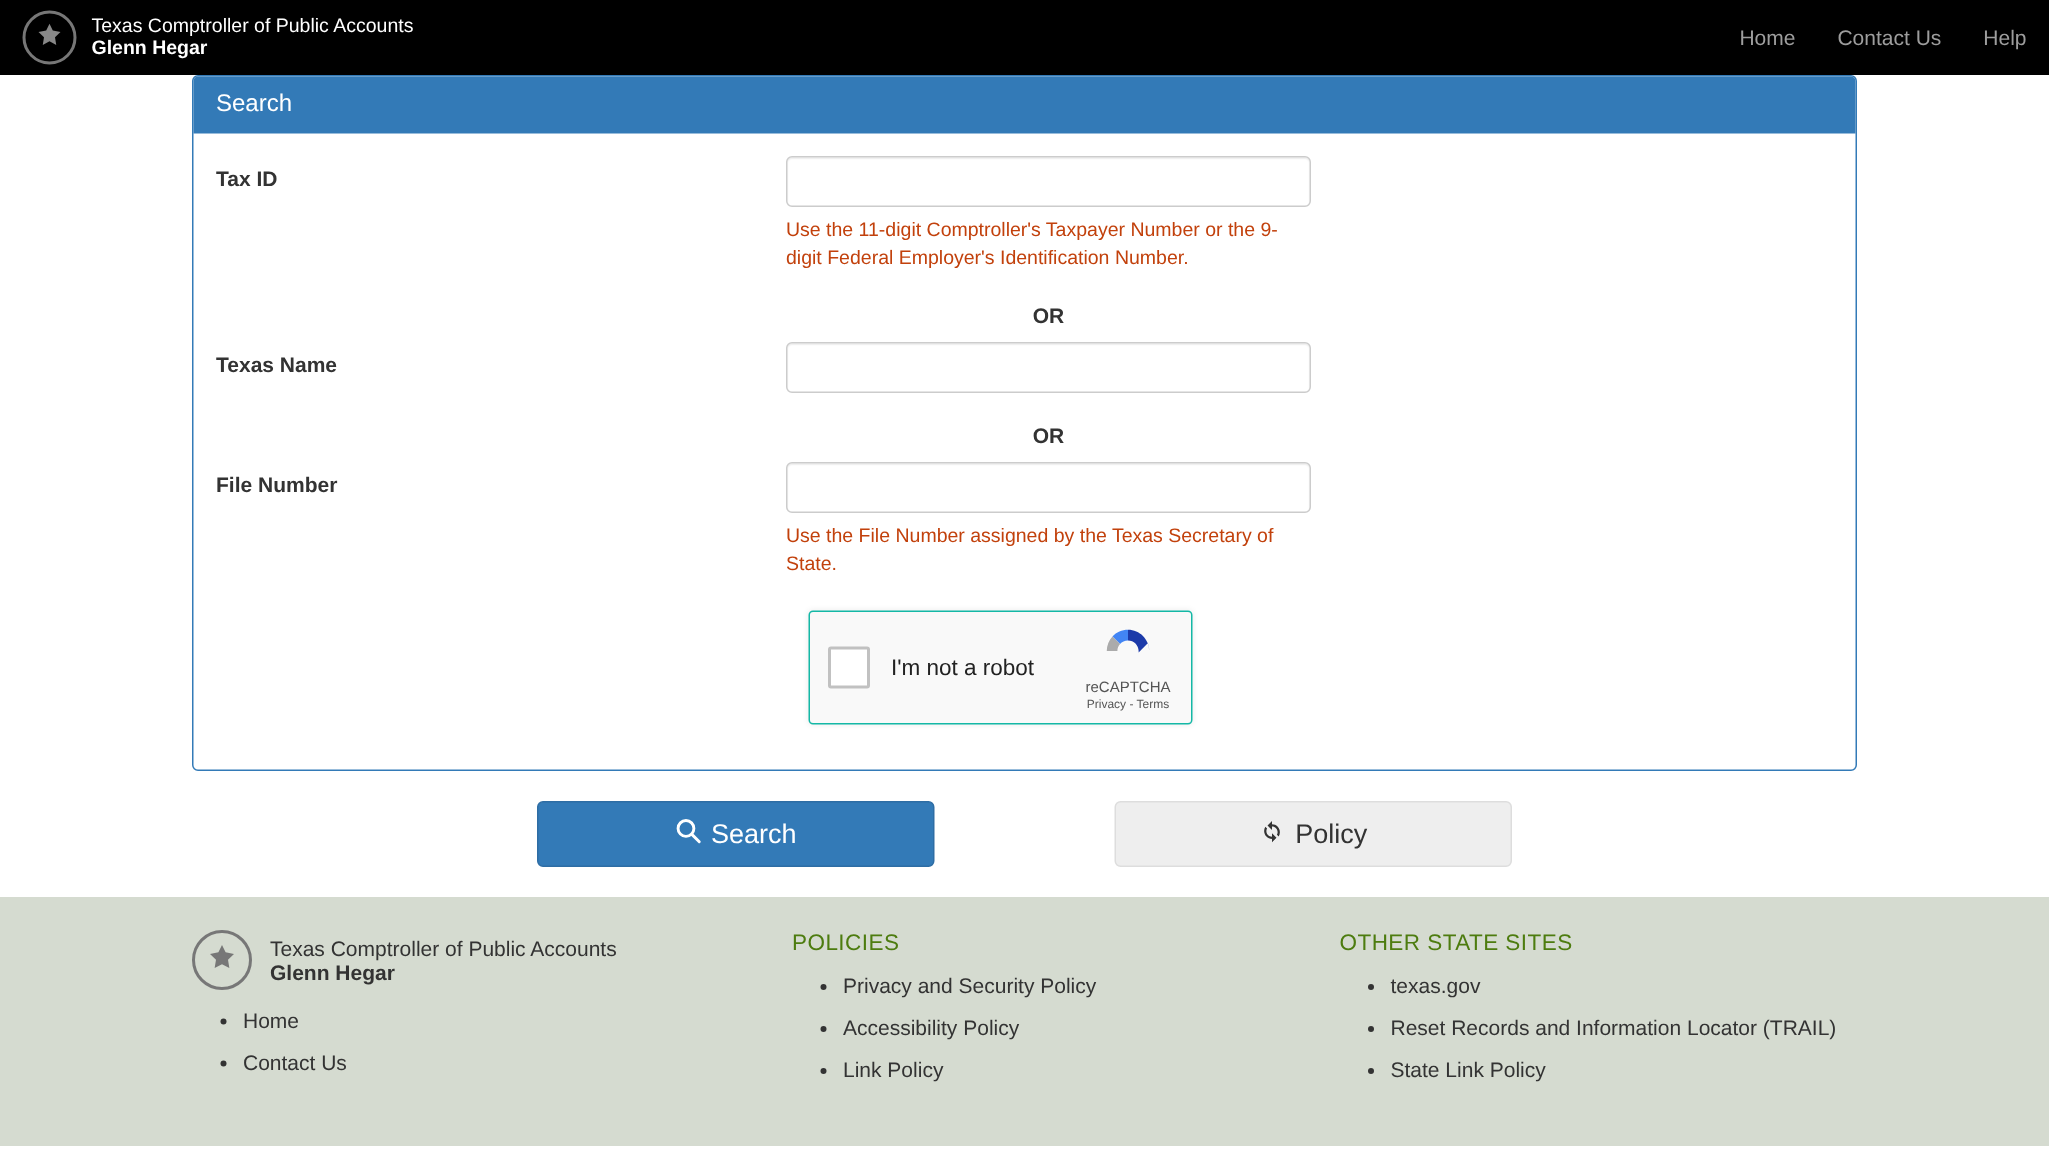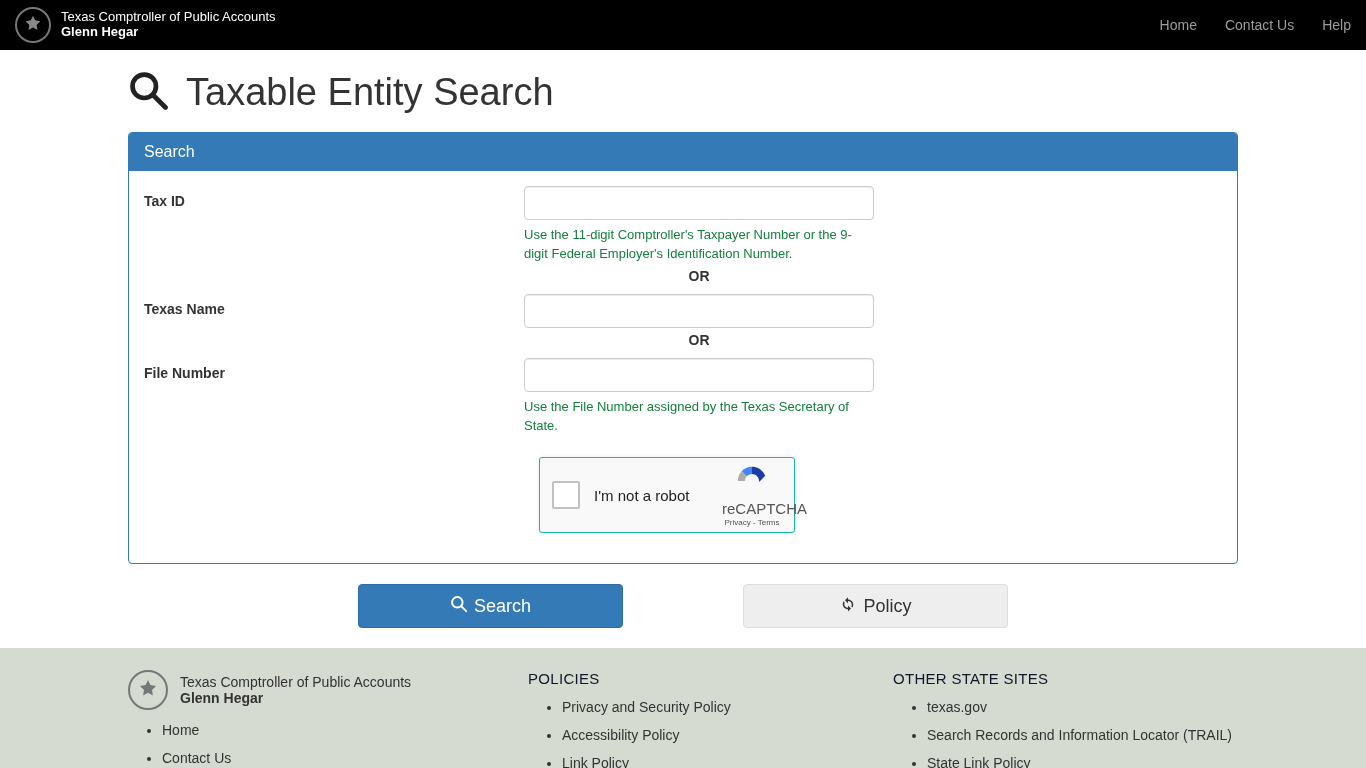--- a/index.html
+++ b/index.html
@@ -27,45 +27,45 @@
   
   .panel { border: 1px solid #337ab7; border-radius: 4px; margin-bottom: 20px; }
   .panel-heading { background: #337ab7; color:#fff; padding: 10px 15px; font-size: 16px; border-top-left-radius:3px; border-top-right-radius:3px;}
   .panel-body { padding: 15px 15px 30px; }
 
   
   .form-row { display:flex; align-items:flex-start; margin-bottom: 4px; }
   .form-label { width: 380px; text-align:left; padding: 7px 15px 0 0; font-weight:700; font-size:14px; color:#333;}
   .form-field { width: 350px; }
   .form-field input.form-control { width:100%; height:34px; border:1px solid #ccc; border-radius:4px; padding:6px 12px; font-size:14px; box-shadow: inset 0 1px 1px rgba(0,0,0,.075);}
-  .help { font-size:13px; color:#15803d; margin-top:6px; line-height:1.45; }
-  .or { text-align:center; font-weight:700; font-size:14px; margin: 4px 0 6px; }
+  .help { font-size:13px; color:#c2410c; margin-top:6px; line-height:1.45; }
+  .or { text-align:center; font-weight:700; font-size:14px; margin: 20px 0 6px; }
 
   
   .recaptcha { margin-left: 395px; margin-top: 22px; width: 256px; height: 76px; border:1px solid #14b8a6; border-radius:3px; background:#f9f9f9; box-shadow: 0 0 4px rgba(0,0,0,.08); display:flex; align-items:center; padding: 0 12px; gap:14px;}
   .recaptcha .cb { width:28px; height:28px; border:2px solid #c1c1c1; border-radius:2px; background:#fff;}
   .recaptcha .lbl { font-size:15px; color:#222; flex:1;}
   .recaptcha .logo { width:60px; text-align:center; font-size:10px; color:#555; line-height:1.2;}
   .recaptcha .logo svg { width:34px; height:34px; display:block; margin:0 auto 2px;}
-  .recaptcha .logo .w1 { font-size:15px; color:#555;}
+  .recaptcha .logo .w1 { font-size:10px; color:#555;}
   .recaptcha .logo .w2 { font-size:8px; color:#555;}
 
   
   .btnrow { display:flex; justify-content:center; gap: 120px; margin: 18px 0 20px; }
   .btn { display:inline-flex; align-items:center; justify-content:center; gap:6px; height:44px; width: 265px; border-radius:4px; font-size:18px; cursor:pointer; border:1px solid transparent;}
   .btn-primary { background:#337ab7; border-color:#2e6da4; color:#fff;}
   .btn-default { background:#eee; border-color:#ddd; color:#333;}
   .btn svg { width:18px; height:18px; }
 
   
   .footer { background:#d5dbd0; padding: 22px 0 40px; font-size:14px; }
   .footer .cols { display:flex; gap: 20px; }
   .footer .col1 { width: 380px; }
   .footer .col { flex:1; }
-  .footer h4 { font-weight:400; font-size:15px; color:#0f172a; margin-bottom:10px; letter-spacing:.3px;}
+  .footer h4 { font-weight:400; font-size:15px; color:#4d7c0f; margin-bottom:10px; letter-spacing:.3px;}
   .footer ul { list-style: disc; padding-left: 34px; }
   .footer ul li { margin: 3px 0; }
   .footer ul li, .footer ul li a { color:#333; text-decoration:none; cursor:pointer;margin-top:12px;}
   .footer .brandrow { display:flex; align-items:center; gap:12px; margin-bottom:10px;}
   .footer .seal2 { width:40px; height:40px; border:2px solid #777; border-radius:50%; display:flex; align-items:center; justify-content:center;}
   .footer .seal2 svg { width:24px; height:24px; fill:#777;}
   .footer .ft1 { font-size:14px;}
   .footer .ft2 { font-weight:700;}
 </style>
 </head>
@@ -85,29 +85,20 @@
   </div>
   <div class="navlinks">
     <a>Home</a>
     <a>Contact Us</a>
     <a>Help</a>
   </div>
 </div>
 
 <div class="container">
 
-  <div class="page-title">
-    <span>
-      <svg viewBox="0 0 512 512">
-          <circle cx="208" cy="208" r="150"></circle>
-          <line x1="330" y1="330" x2="480" y2="480" stroke-linecap="round"></line>
-        </svg>
-    </span>
-    <h1>Taxable Entity Search</h1>
-  </div>
 
   <div class="panel">
     <div class="panel-heading">Search</div>
     <div class="panel-body">
 
       <div class="form-row">
         <div class="form-label">Tax ID</div>
         <div class="form-field">
           <input class="form-control" type="text" value="" style="">
           <div class="help">Use the 11-digit Comptroller's Taxpayer Number or the 9-digit Federal Employer's Identification Number.</div>
@@ -196,20 +187,20 @@
           <li><a>Privacy and Security Policy</a></li>
           <li><a>Accessibility Policy</a></li>
           <li><a>Link Policy</a></li>
 
         </ul>
       </div>
       <div class="col">
         <h4>OTHER STATE SITES</h4>
         <ul>
           <li><a>texas.gov</a></li>
-          <li><a>Search Records and Information Locator (TRAIL)</a></li>
+          <li><a>Reset Records and Information Locator (TRAIL)</a></li>
           <li><a>State Link Policy</a></li>
 
         </ul>
       </div>
     </div>
   </div>
 </div>
 
 </body></html>

